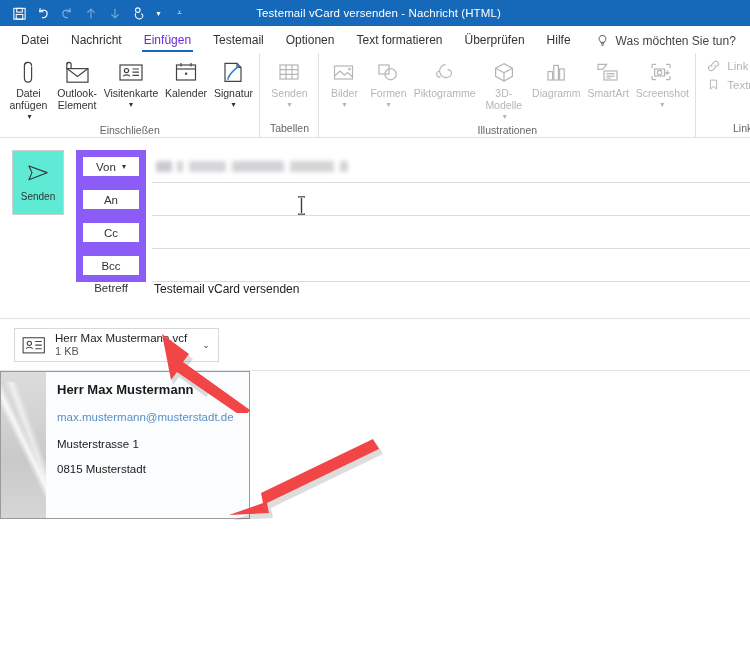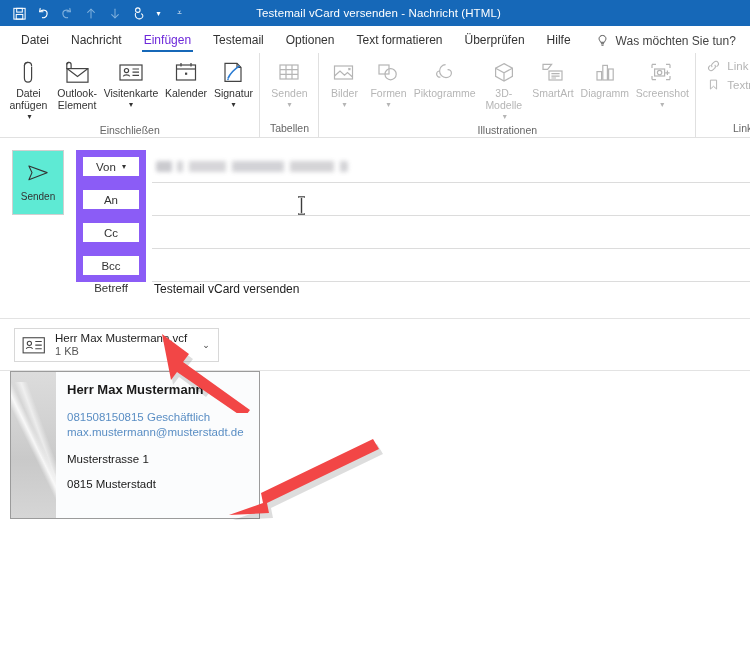--- a/index.html
+++ b/index.html
@@ -122,21 +122,21 @@
   .attach-size { font-size:11px; color:#555; }
   .attach-caret { font-size:9px; color:#444; margin-left:6px; align-self:center;}
 
   
   .mailbody { padding:16px 0 0 10px; font-size:12.5px; color:#1a1a1a; }
   .mailbody p { margin:0 0 23px 0; }
   .mailbody p.tight { margin-bottom:13px; }
 
   
   .vcard {
-    position:relative; width:250px; height:148px; margin-left:10px;
+    position:relative; width:250px; height:148px; 
     border:1px solid #9b9b9b; background:#f0abfc; overflow:hidden;
     display:flex;
   }
   .vcard-stripe {
     width:45px; height:100%;
     background:linear-gradient(180deg,#dcdcdc 0%,#d2d2d2 35%,#c9c9c9 60%,#d6d6d6 100%);
     position:relative; overflow:hidden;
   }
   .vcard-stripe:before {
     content:""; position:absolute; left:-30px; top:-20px; width:120px; height:200px;
@@ -344,37 +344,37 @@
             <svg width="26" height="26" viewBox="0 0 26 26" fill="none" stroke="#b5b5b5" stroke-width="1.2">
               <path d="M13 3.6 L21.4 8.2 L21.4 16.4 L13 21 L4.6 16.4 L4.6 8.2 Z"></path>
               <path d="M4.6 8.2 L13 12.8 L21.4 8.2 M13 12.8 L13 21"></path>
             </svg>
           </span>
           <span class="lbl"><span>3D-
 Modelle</span><span class="ritem-inline-dd">▾</span></span>
         </div>
         <div class="ritem disabled">
           <span class="gl">
+            <svg width="26" height="26" viewBox="0 0 26 26" fill="none" stroke="#b5b5b5" stroke-width="1.2">
+              <rect x="5" y="11.6" width="4.6" height="8.4"></rect>
+              <rect x="10.8" y="5.4" width="4.6" height="14.6"></rect>
+              <rect x="16.6" y="9" width="4.6" height="11"></rect>
+            </svg>
+          </span>
+          <span class="lbl">Diagramm</span>
+        </div>
+        <div class="ritem disabled">
+          <span class="gl">
             <svg width="28" height="26" viewBox="0 0 28 26" fill="none" stroke="#b5b5b5" stroke-width="1.2">
               <path d="M4 4.4 L12.6 4.4 L8.6 9.4 L4 9.4 Z"></path>
               <rect x="10" y="11" width="13" height="9"></rect>
               <path d="M12.4 13.6 L20.6 13.6 M12.4 16.2 L20.6 16.2 M12.4 18 L17 18"></path>
             </svg>
           </span>
           <span class="lbl">SmartArt</span>
-        </div>
-        <div class="ritem disabled">
-          <span class="gl">
-            <svg width="26" height="26" viewBox="0 0 26 26" fill="none" stroke="#b5b5b5" stroke-width="1.2">
-              <rect x="5" y="11.6" width="4.6" height="8.4"></rect>
-              <rect x="10.8" y="5.4" width="4.6" height="14.6"></rect>
-              <rect x="16.6" y="9" width="4.6" height="11"></rect>
-            </svg>
-          </span>
-          <span class="lbl">Diagramm</span>
         </div>
         <div class="ritem disabled">
           <span class="gl">
             <svg width="28" height="26" viewBox="0 0 28 26" fill="none" stroke="#b5b5b5" stroke-width="1.2">
               <path d="M4 4.4 L8 4.4 M4 4.4 L4 8 M22 4.4 L18 4.4 M22 4.4 L22 8" stroke-dasharray="0"></path>
               <path d="M4 19.6 L8 19.6 M4 19.6 L4 16 M22 19.6 L18 19.6 M22 19.6 L22 16"></path>
               <rect x="6.6" y="9" width="10" height="7"></rect>
               <circle cx="11.6" cy="12.6" r="2.2"></circle>
               <path d="M19.4 10.6 L19.4 15 M17.2 12.8 L21.6 12.8"></path>
             </svg>
@@ -482,21 +482,20 @@
       </span>
       <span class="attach-caret">⌄</span>
     </div>
   </div>
 
 
   <div class="vcard">
     <div class="vcard-stripe"></div>
     <div class="vcard-body">
       <div class="vc-name">Herr Max Mustermann</div>
-      <div class="vc-link">081508150815 Geschäftlich</div>
       <div class="vc-link">max.mustermann@musterstadt.de</div>
       <div class="vc-plain">Musterstrasse 1</div>
       <div class="vc-plain">0815  Musterstadt</div>
     </div>
   </div>
 
   <div class="ibeam">
     <svg width="9" height="19" viewBox="0 0 9 19">
       <path d="M1 1 H8 M1 18 H8 M4.5 1 V18" stroke="#3c3c3c" stroke-width="1.4" fill="none"></path>
       <path d="M1.8 1.6 H7.2 M1.8 17.4 H7.2" stroke="#ffffff" stroke-width="0.6" fill="none"></path>

